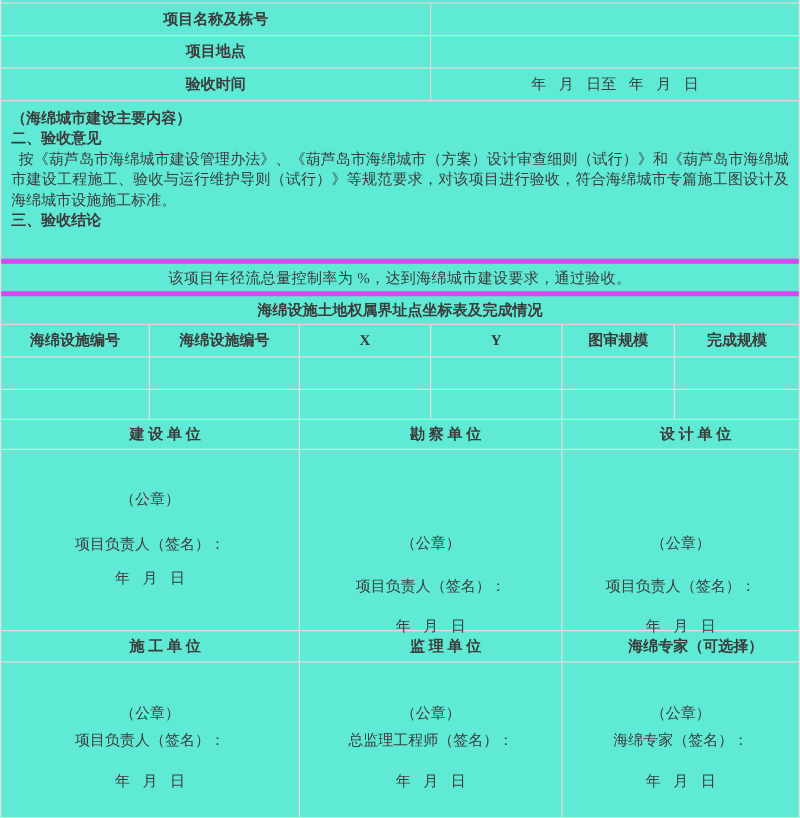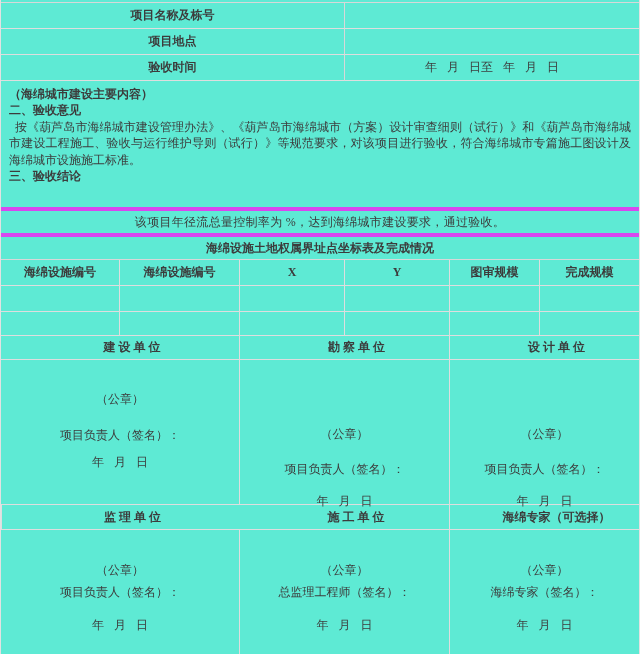--- a/index.html
+++ b/index.html
@@ -134,22 +134,22 @@
         <div class="ln dt">年 月 日</div>
       </div>
       <div class="ub cn blft">
         <div class="ln seal">（公章）</div>
         <div class="ln sign">项目负责人（签名）：</div>
         <div class="ln dt">年 月 日</div>
       </div>
     </div>
 
     <div class="units g2">
+      <div class="uh">施 工 单 位</div>
       <div class="uh blft">监 理 单 位</div>
-      <div class="uh">施 工 单 位</div>
       <div class="uh blft">海绵专家（可选择）</div>
 
       <div class="ub">
         <div class="ln seal">（公章）</div>
         <div class="ln sign">项目负责人（签名）：</div>
         <div class="ln dt">年 月 日</div>
       </div>
       <div class="ub blft">
         <div class="ln seal">（公章）</div>
         <div class="ln sign">总监理工程师（签名）：</div>

